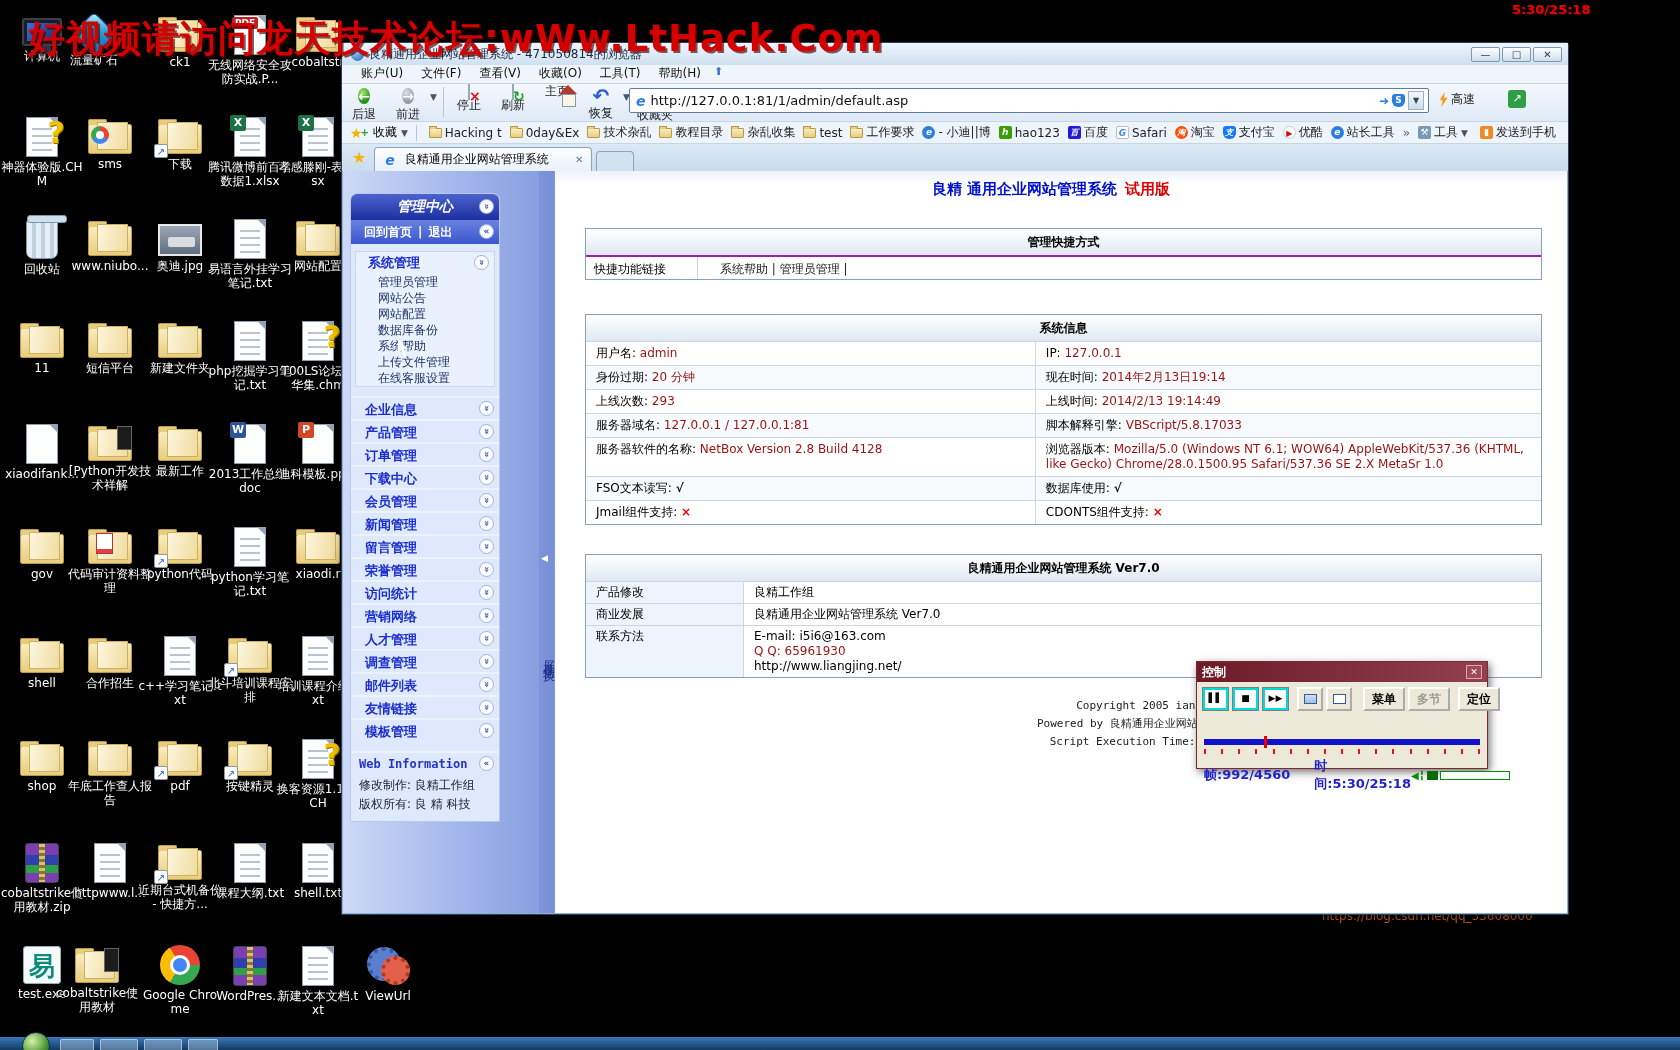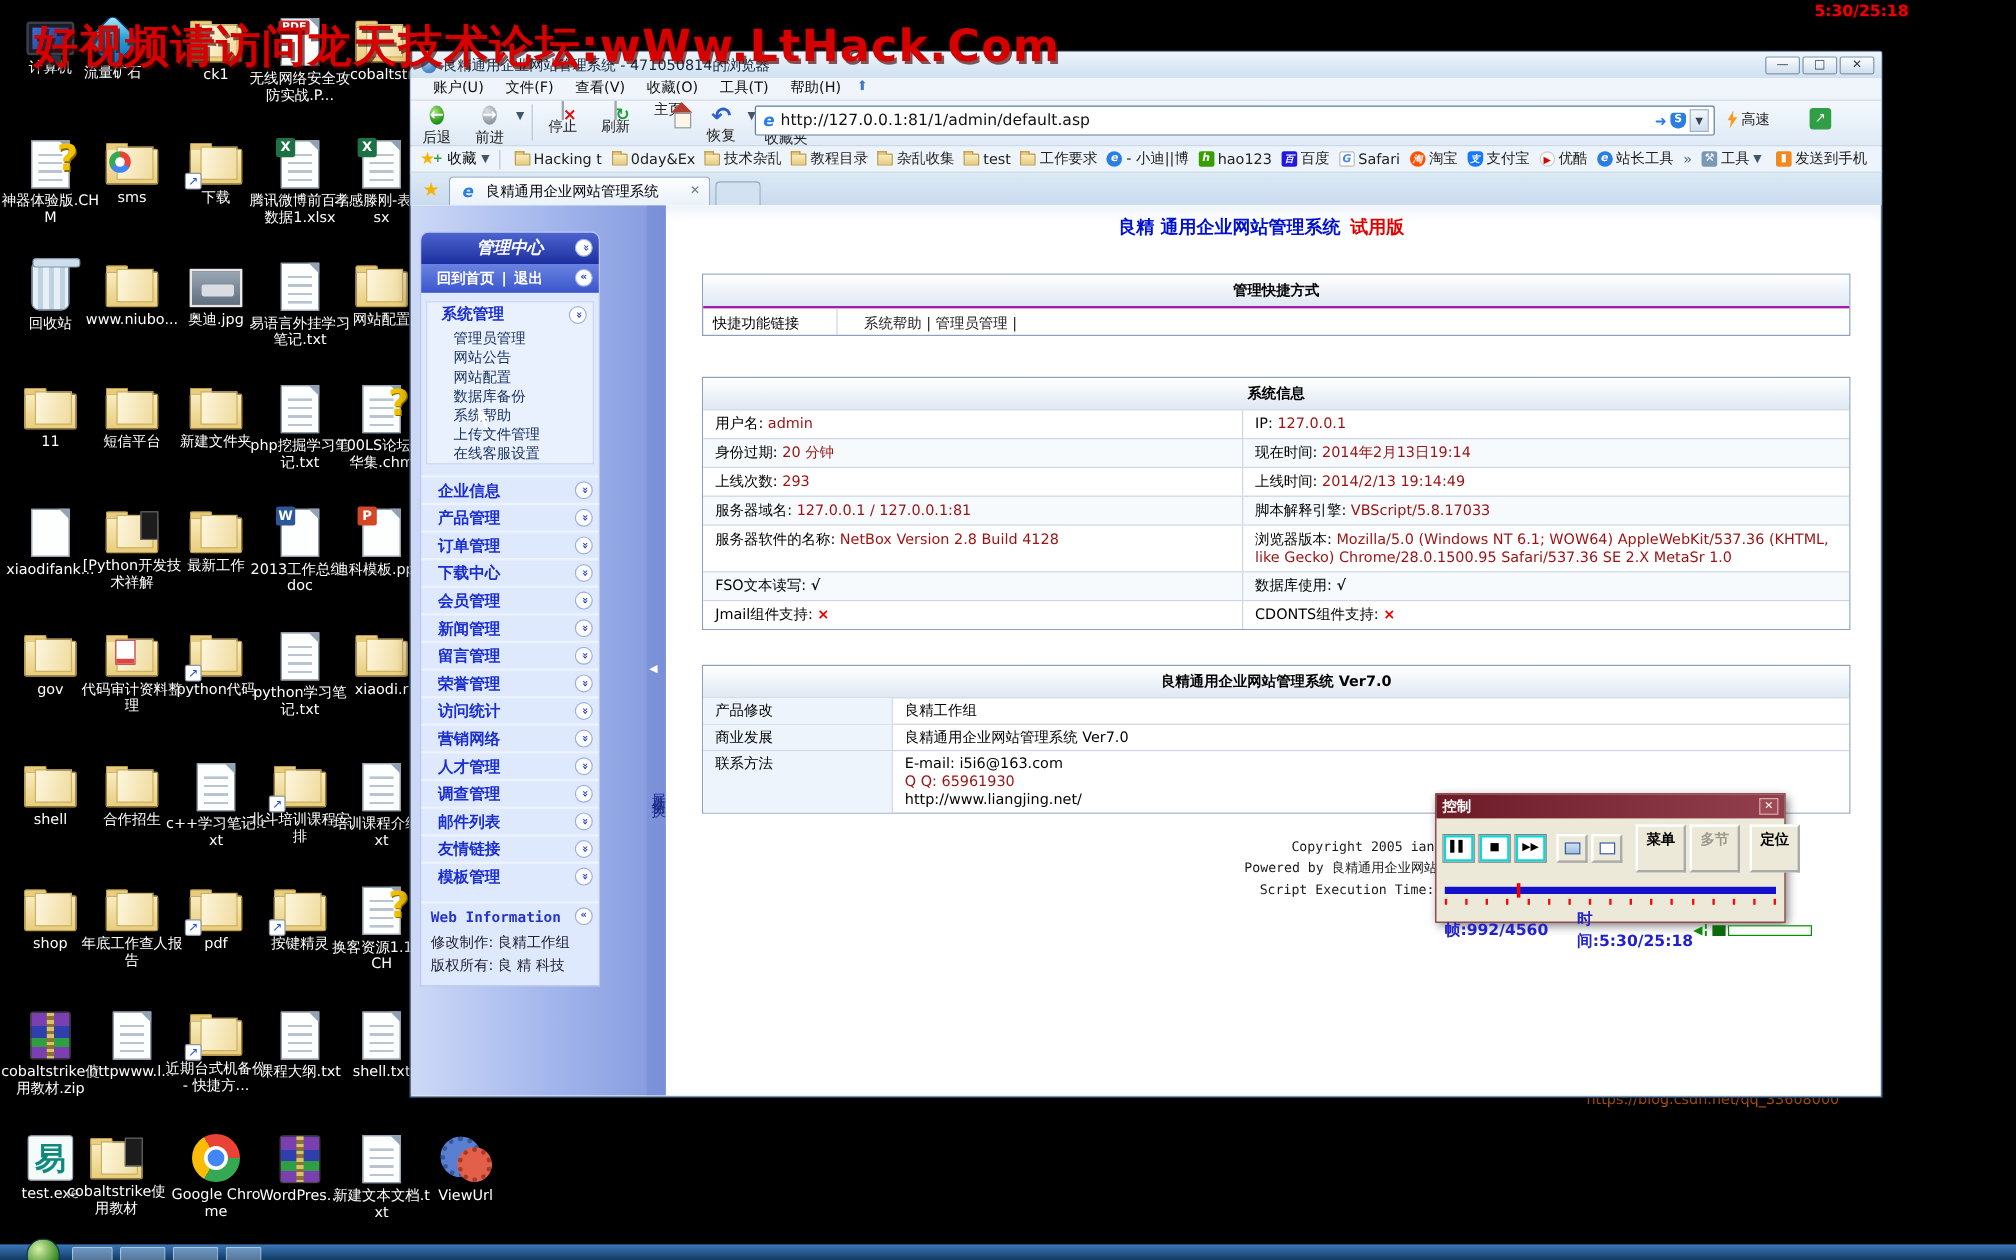--- a/index.html
+++ b/index.html
@@ -210,21 +210,21 @@
   .cp-x{margin-left:auto;width:16px;height:14px;background:#a04a56;border:1px solid #d8aab0;color:#fff;
       font-size:9px;line-height:12px;text-align:center}
   .cp-body{position:relative;height:86px}
   .cp-btnrow{display:flex;gap:3px;padding:5px 5px 0;align-items:center}
   .cp-media{width:27px;height:24px;background:#fff;border:1px solid #7f7f7f;
       box-shadow:inset 0 0 0 2px #00dcdc;text-align:center;font-size:9px;line-height:20px;color:#000;flex:none}
   .cp-toggle{width:26px;height:24px;background:#ece9d8;border:2px outset #fff;display:flex;
       align-items:center;justify-content:center;flex:none}
   .cp-toggle i{display:block;width:13px;height:10px;border:1px solid #335b9e;
       background:linear-gradient(#cfe0f2,#9fc0e0)}
-  .cp-btn{height:40px;padding:0 7px;background:#ece9d8;border:2px outset #fff;font-size:12px;
+  .cp-btn{height:24px;padding:0 7px;background:#ece9d8;border:2px outset #fff;font-size:12px;
       font-weight:bold;line-height:20px;flex:none}
   .cp-btn.dis{color:#9a9a8e}
   .gap1{margin-left:5px}.gap2{margin-left:8px}
   .cp-track{position:absolute;left:7px;right:7px;top:57px;height:6px;background:#1212cc}
   .cp-head{position:absolute;top:-3px;width:3px;height:12px;background:#e00}
   .cp-ticks{position:absolute;left:7px;right:7px;top:67px;height:5px;display:flex;justify-content:space-between}
   .tick{width:2px;height:5px;background:#e11}
   .cp-info{position:absolute;left:7px;right:7px;top:75px;display:flex;align-items:center;
       font-size:13px;font-weight:bold;color:#2222cc}
   .cp-time{margin-left:24px}

